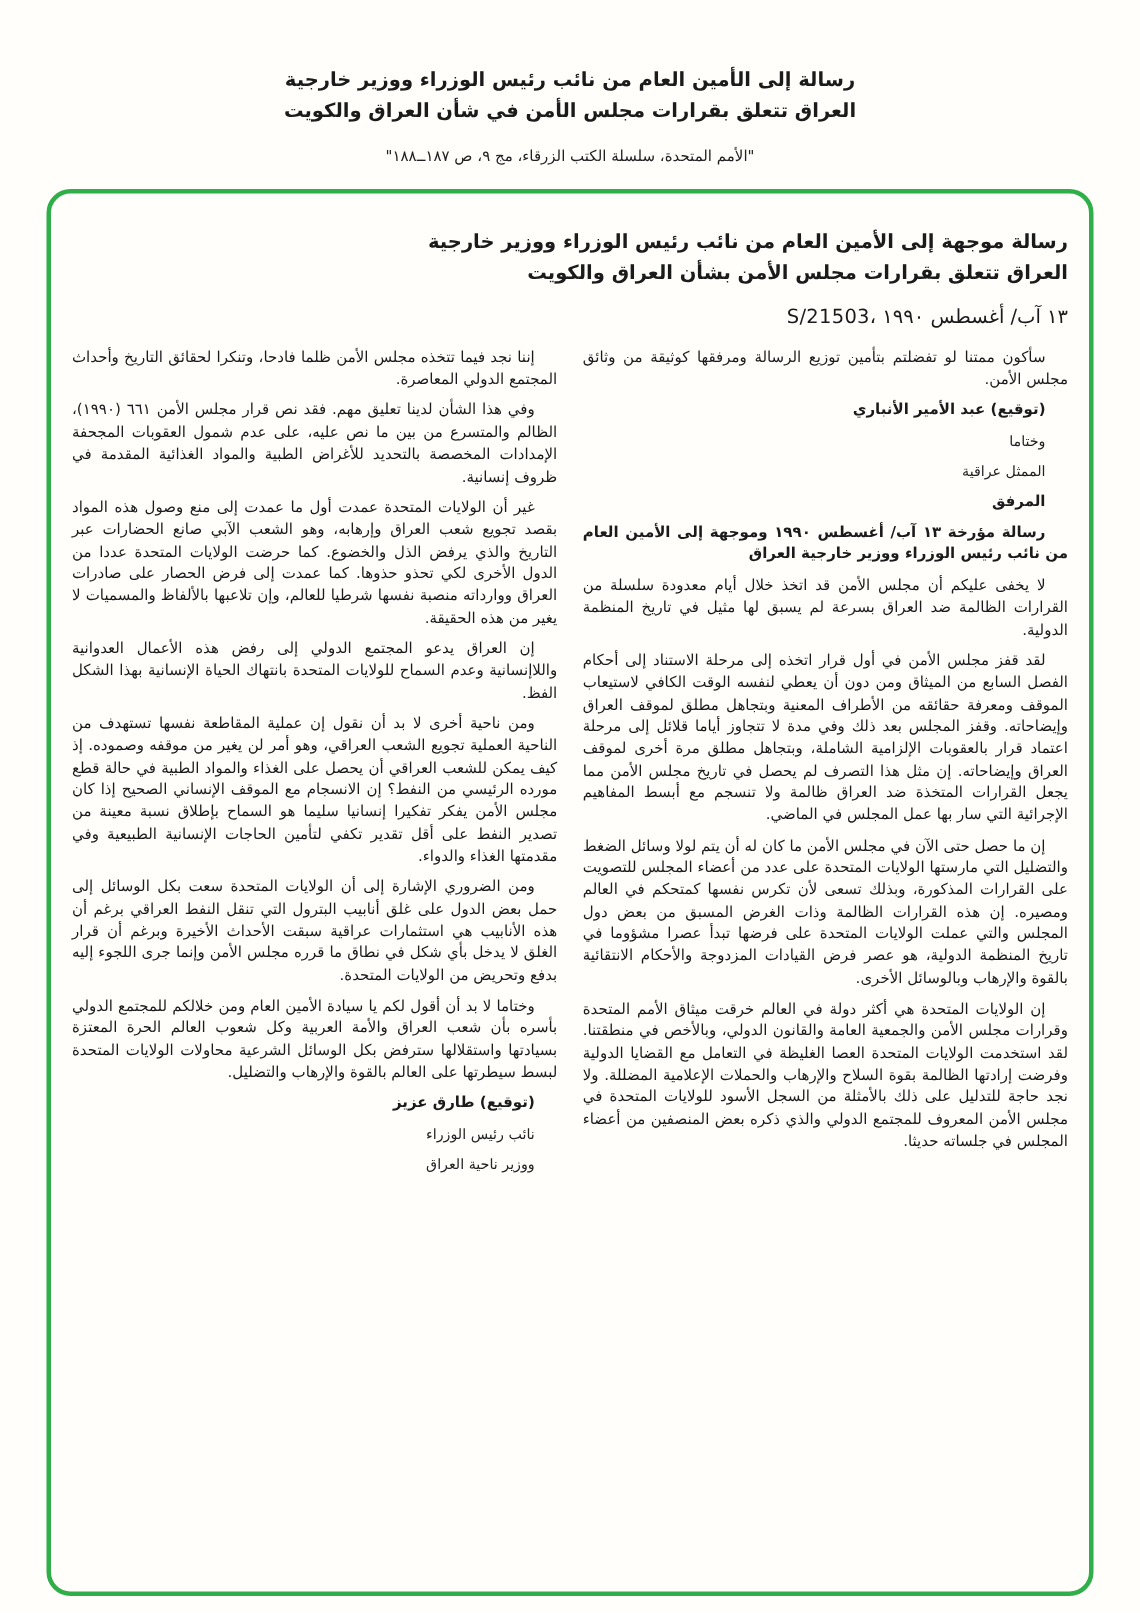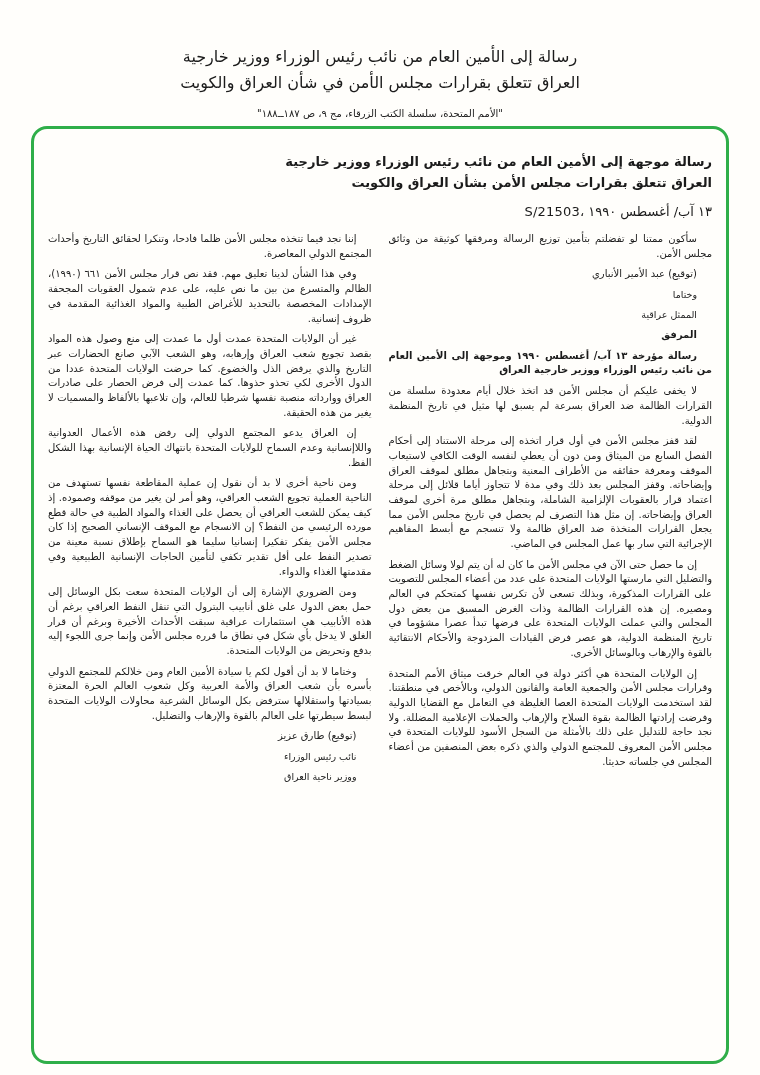--- a/index.html
+++ b/index.html
@@ -14,21 +14,21 @@
   .page {
     position:absolute; inset:0;
     background:#fffefb;
   }
   
   .page-header {
     position:absolute; top:44px; left:0; right:0;
     text-align:center; direction:rtl;
   }
   .page-header .title-line {
-    font-weight:normal; font-size:16px; line-height:1.6;
+    font-weight:bold; font-size:13px; line-height:1.6;
     letter-spacing:0.2px;
   }
   .page-header .source-line {
     font-size:10px; margin-top:13px; color:#222;
   }
   
   .letter-box {
     position:absolute;
     left:31px; top:126px;
     width:698px; height:938px;
@@ -53,21 +53,21 @@
     margin-top:13px;
   }
   .col {
     width:325px;
     direction:rtl;
     font-size:10px;
     line-height:1.47;
     text-align:justify;
   }
   .col p { margin-bottom:6px; text-indent:15px; }
-  .sig-line { font-weight:normal; text-indent:0; margin-bottom:1px; margin-top:3px; }
+  .sig-line { font-weight:bold; text-indent:0; margin-bottom:1px; margin-top:3px; }
   .sig-title { font-size:9.5px; margin-bottom:2px; text-indent:8px; color:#222; }
   .annex-label { font-weight:bold; text-indent:0; margin-top:6px; margin-bottom:5px; }
   .annex-heading { font-weight:bold; text-indent:0; }
 </style>
 </head>
 <body>
 
 <div class="page">
 
   <div class="page-header">

